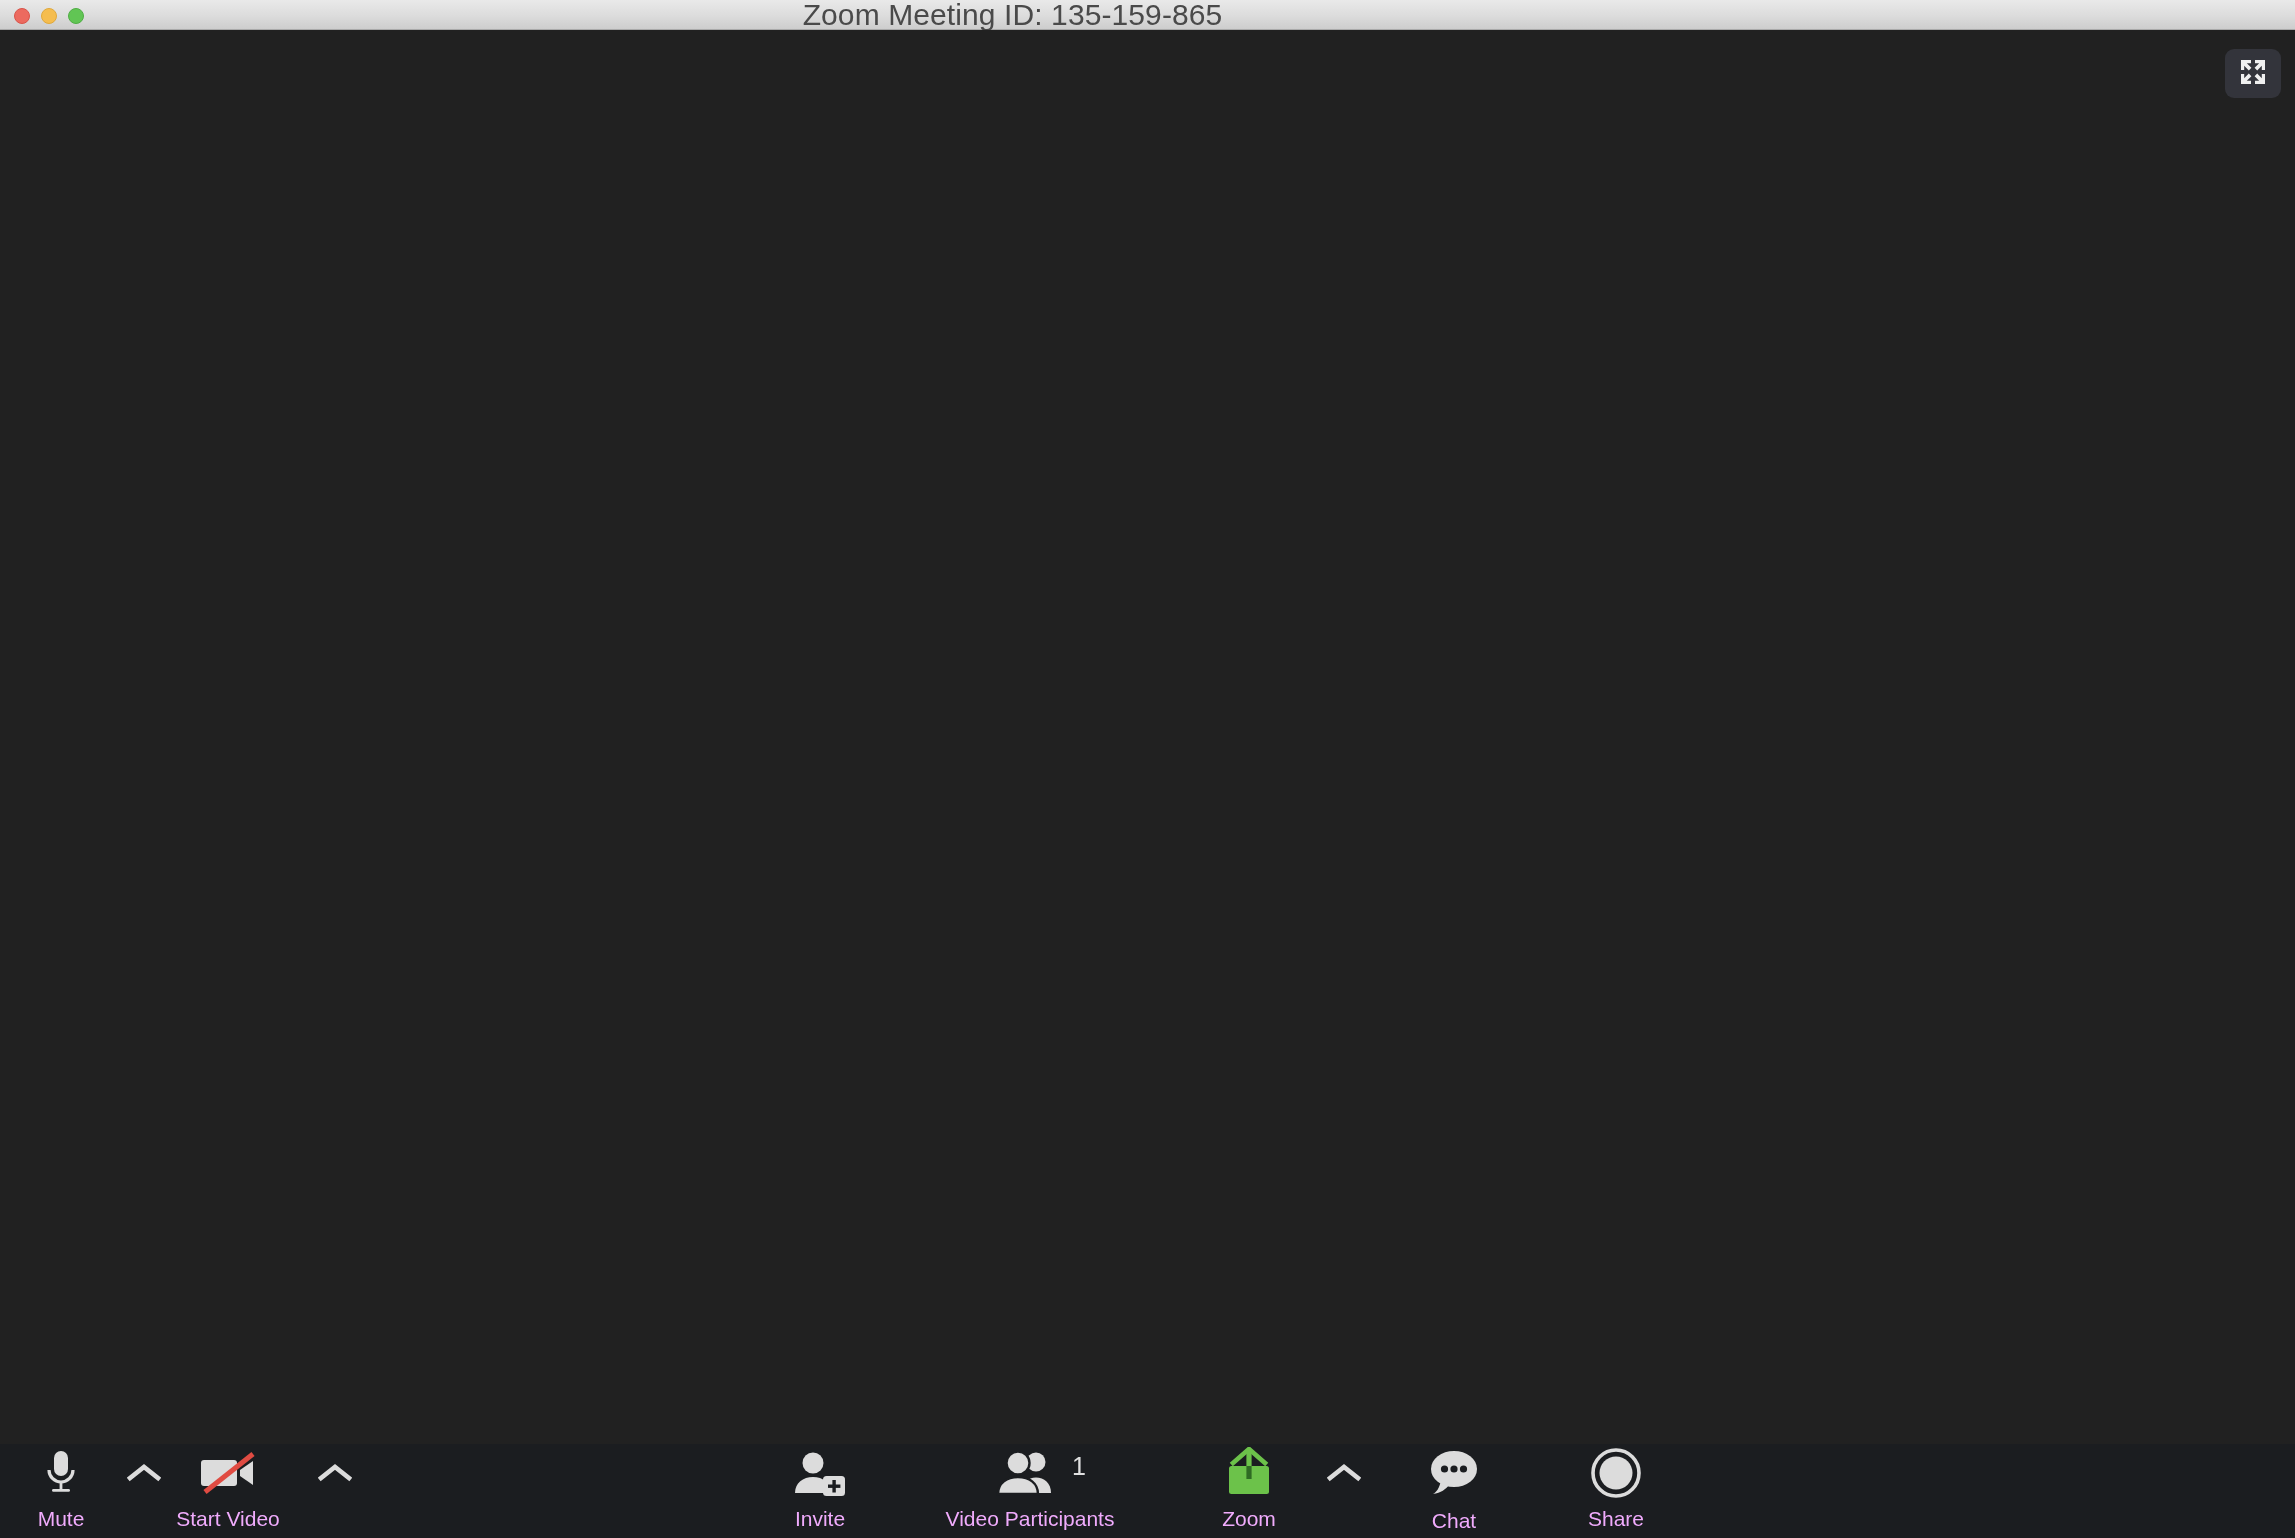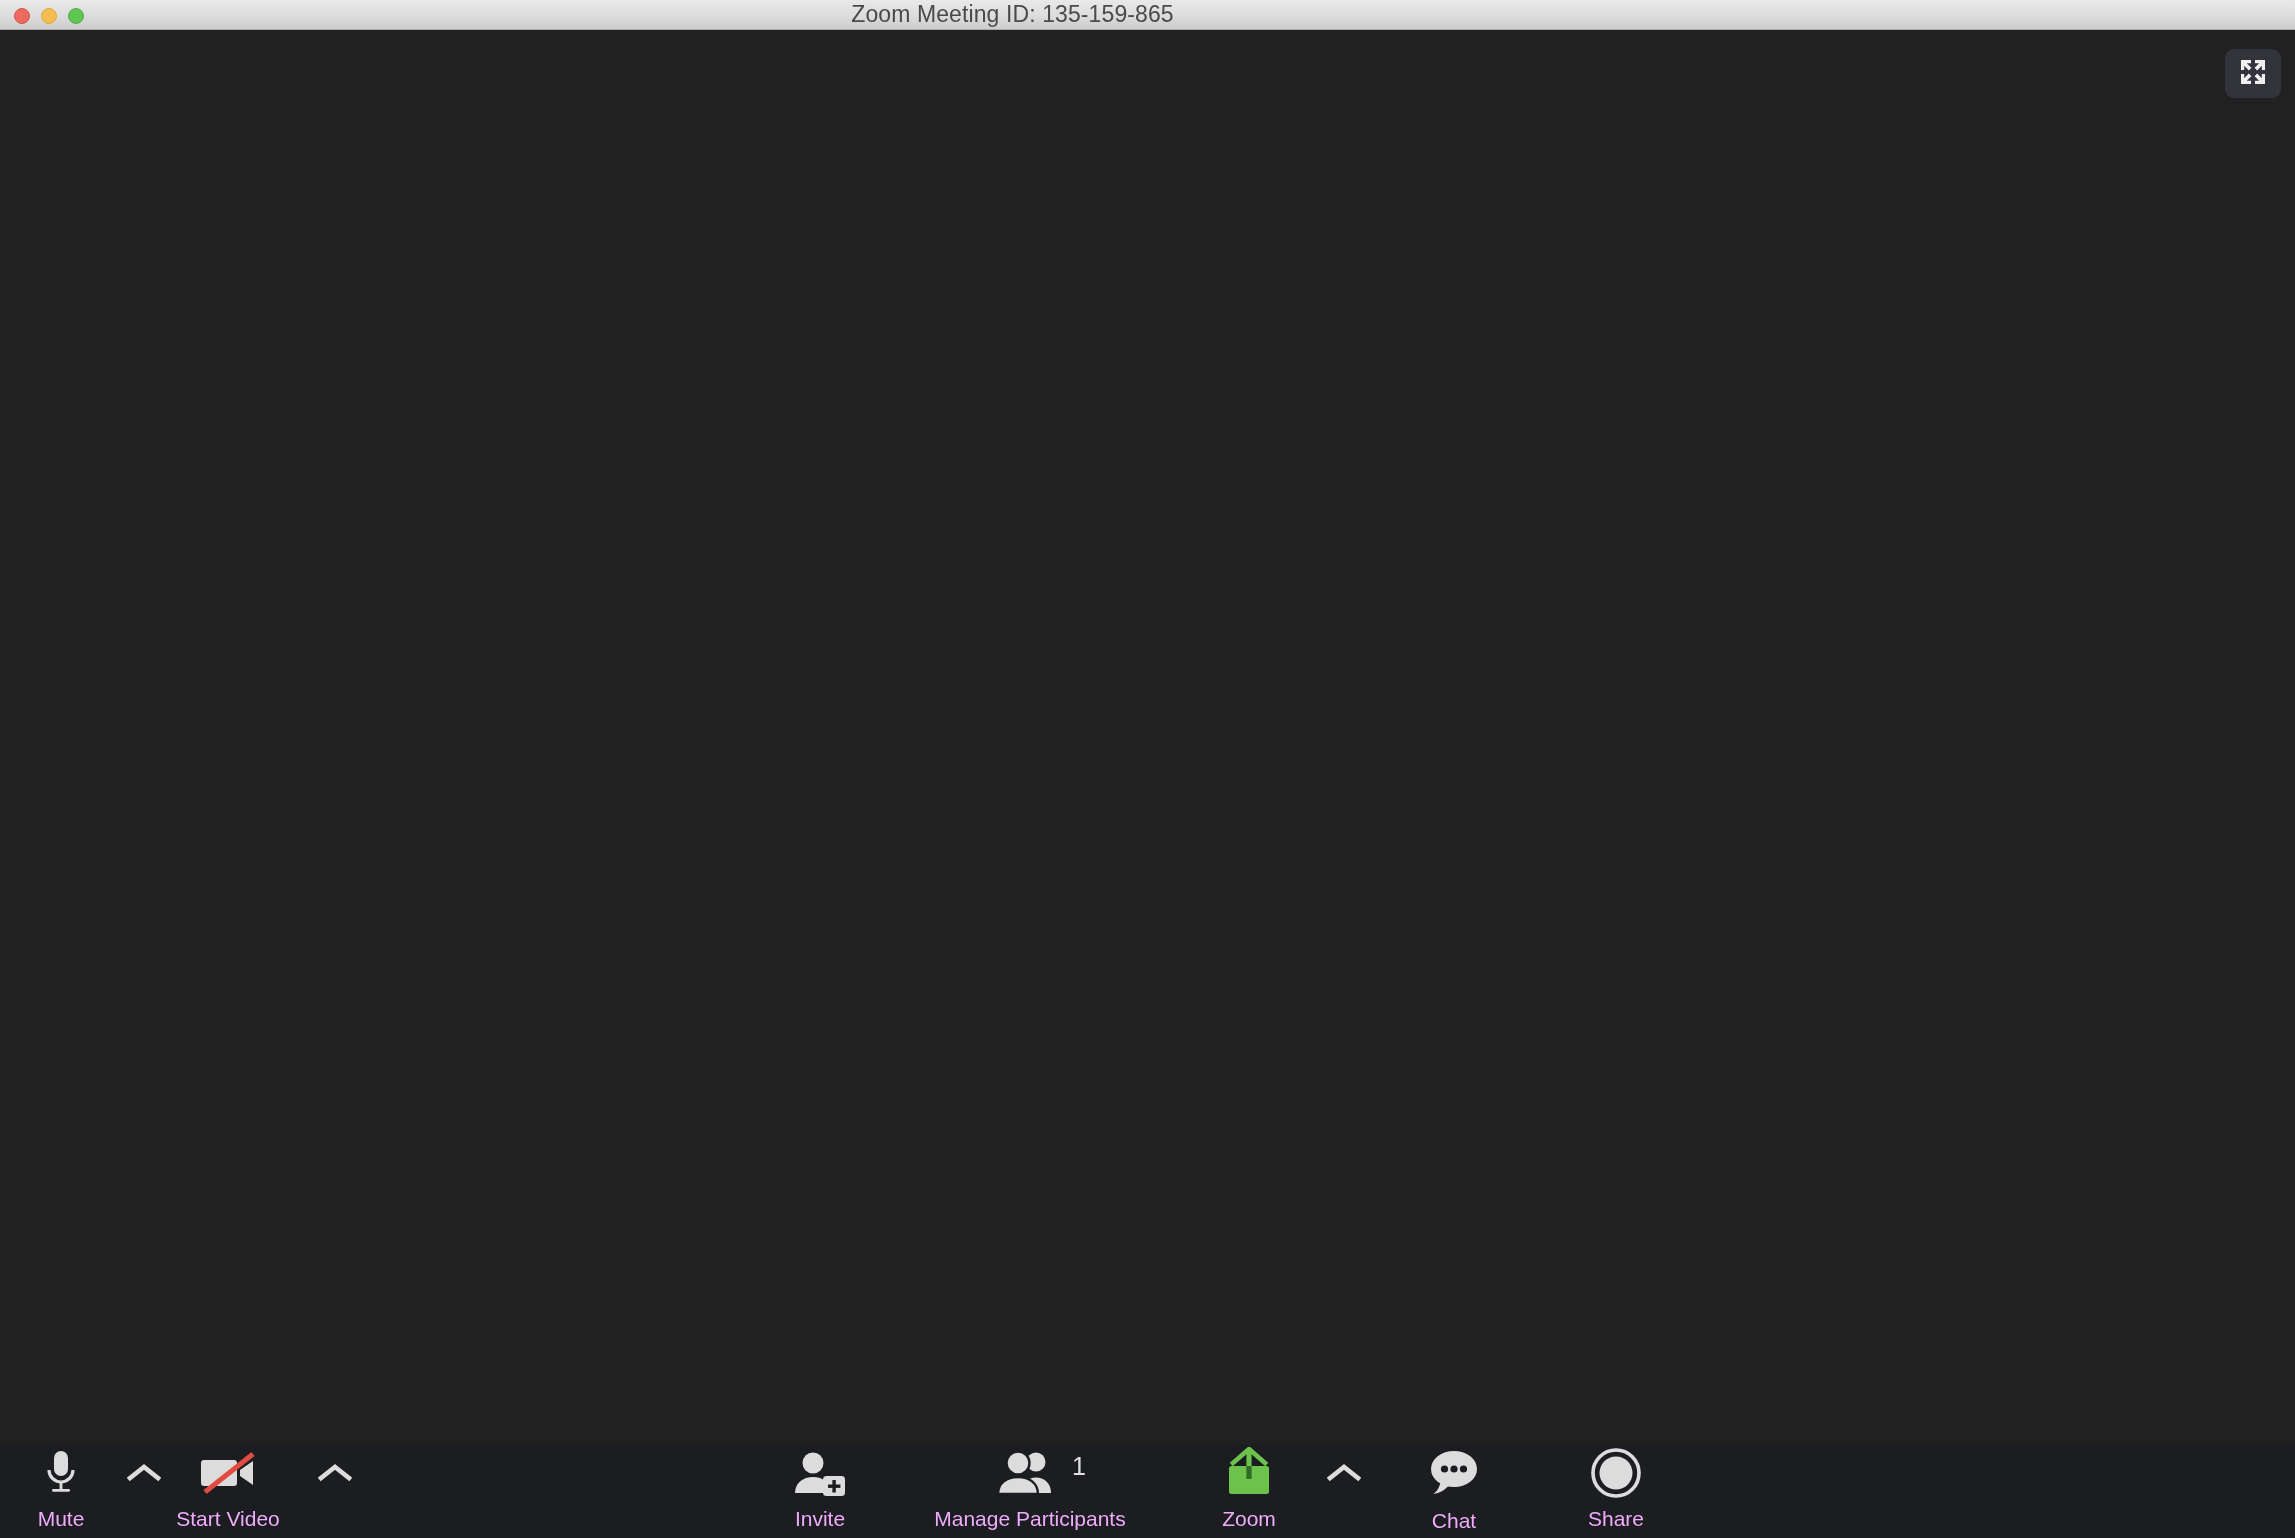--- a/index.html
+++ b/index.html
@@ -51,21 +51,21 @@
   .dot-min    { background: #f5bd4f; border: 1px solid #e0a93c; box-sizing: border-box; }
   .dot-max    { background: #61c554; border: 1px solid #4fae44; box-sizing: border-box; }
 
   .window-title {
     position: absolute;
     top: 0; left: 0;
     width: 2025px;
     height: 29px;
     line-height: 29px;
     text-align: center;
-    font-size: 23px;
+    font-size: 30px;
     color: #4a4a4a;
     letter-spacing: 0.1px;
   }
 
   
   .stage {
     position: absolute;
     top: 30px; left: 0;
     width: 2295px;
     height: 1414px;
@@ -213,21 +213,21 @@
     <div class="ctrl" style="left:920px; width:220px;">
       <div class="glyph">
         <svg width="76" height="50" viewBox="0 0 76 50">
           <circle cx="44" cy="14" r="9.5" fill="#dcdcdc"></circle>
           <path d="M29 45 c0 -10 7 -15.5 15 -15.5 c8 0 15 5.5 15 15.5 z" fill="#dcdcdc"></path>
           <circle cx="26" cy="15" r="11.5" fill="#dcdcdc" stroke="#1b1d20" stroke-width="2.4"></circle>
           <path d="M6 46 c0 -11 9 -17 20 -17 c11 0 20 6 20 17 z" fill="#dcdcdc" stroke="#1b1d20" stroke-width="2.4"></path>
         </svg>
         <span class="count" style="left:80px; top:10px;">1</span>
       </div>
-      <div class="label">Manage Participants</div>
+      <div class="label">Video Participants</div>
     </div>
 
     <div class="ctrl" style="left:1185px; width:128px;">
       <div class="glyph">
         <svg width="56" height="52" viewBox="0 0 56 52">
           <rect x="8" y="19" width="40" height="28" rx="2.5" fill="#6cc24a"></rect>
           <path d="M12 16 L28 2 L44 16" fill="none" stroke="#6cc24a" stroke-width="4.6" stroke-linecap="square"></path>
           <rect x="25.4" y="5" width="5.2" height="27" fill="#6cc24a"></rect>
           <rect x="25.4" y="19" width="5.2" height="13" fill="#2f6b23"></rect>
         </svg>

